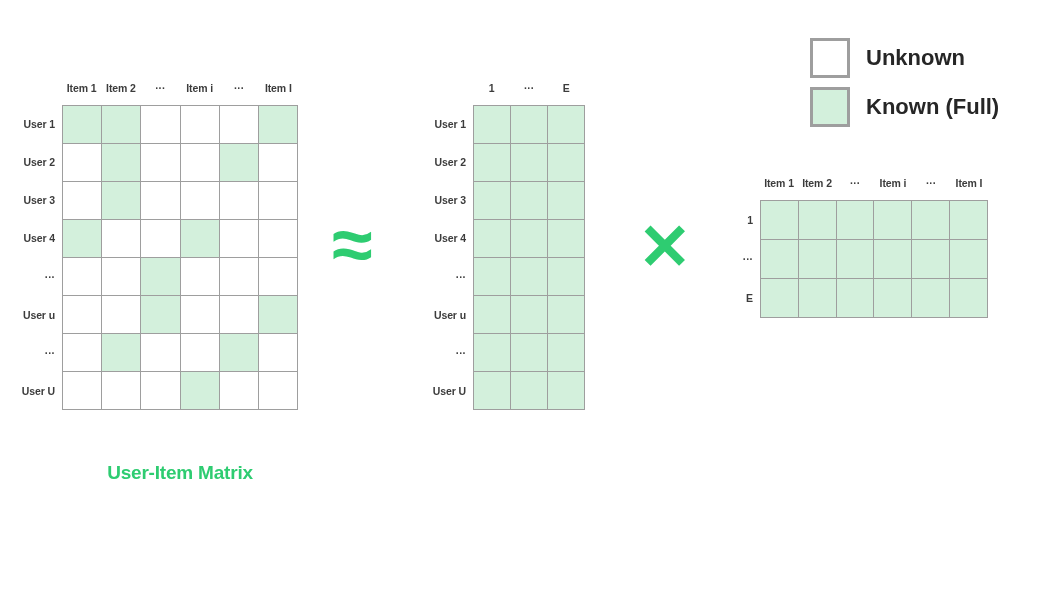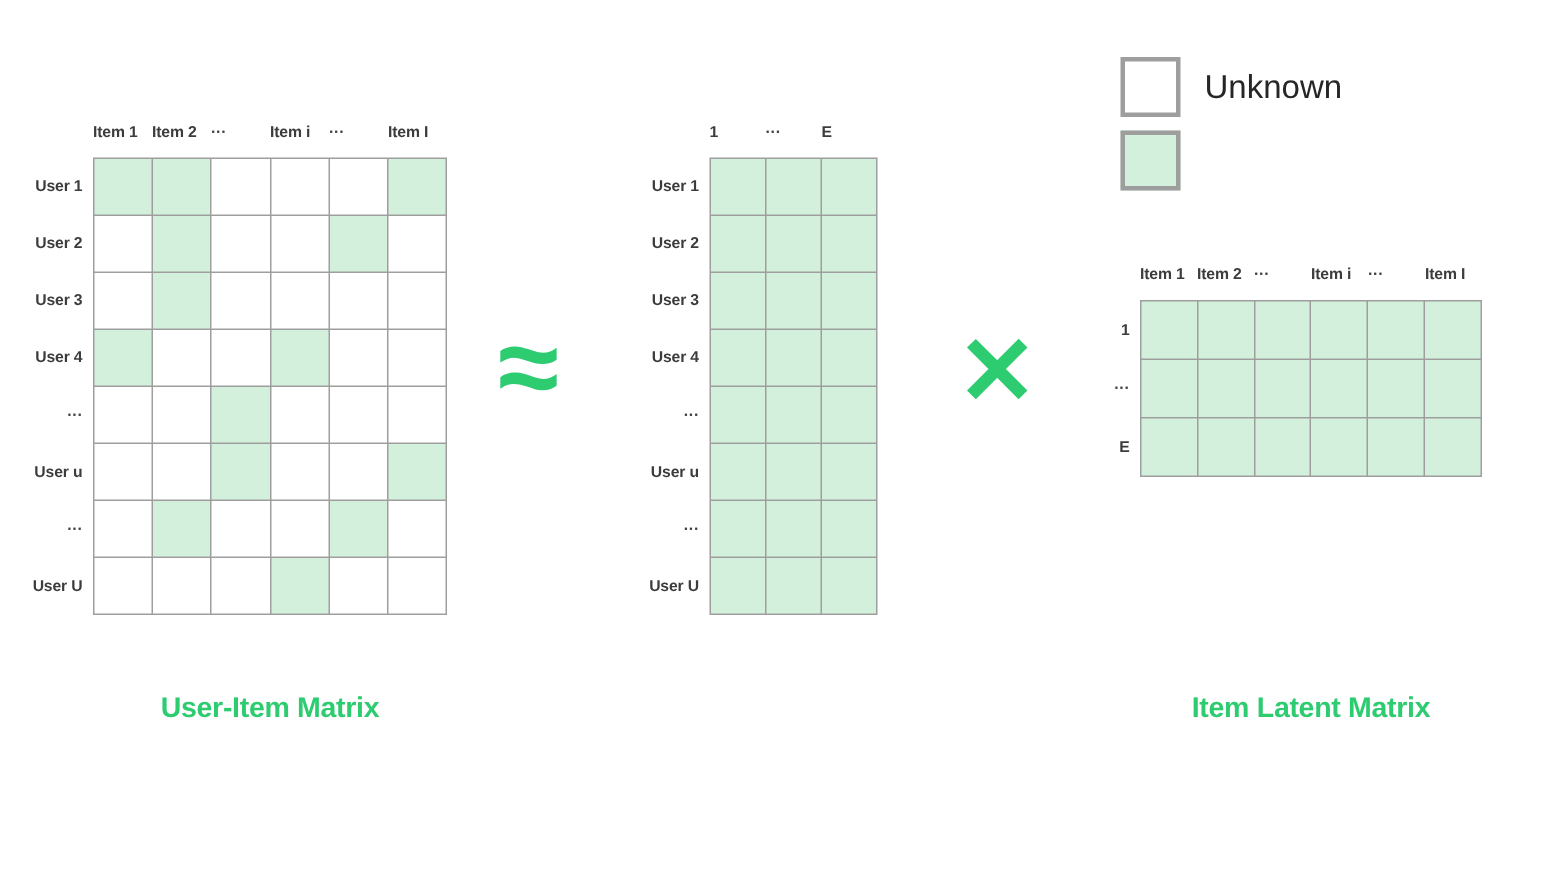--- a/index.html
+++ b/index.html
@@ -21,20 +21,21 @@
   }
   .col-headers {
     position: absolute;
     display: flex;
     font-size: 10.5px;
     color: #3c3c3c;
     font-weight: 600;
     letter-spacing: -0.1px;
   }
   .col-headers .col-head {
+    text-align: center;
     white-space: nowrap;
     overflow: visible;
   }
   .row-labels {
     position: absolute;
     display: flex;
     flex-direction: column;
     font-size: 10.5px;
     color: #3c3c3c;
     font-weight: 600;
@@ -94,22 +95,23 @@
     font-size: 27px;
     font-weight: bold;
     margin-top: 18px;
     white-space: nowrap;
     letter-spacing: 1px;
   }
 
   
   .legend {
     position: absolute;
-    left: 747px;
+    left: 810px;
     top: 38px;
+    font-weight: bold;
   }
   .legend-row {
     display: flex;
     align-items: center;
     margin-bottom: 9px;
   }
   .legend-swatch {
     width: 40px;
     height: 40px;
     border: 3px solid #9e9e9e;
@@ -283,24 +285,24 @@
       <div class="cell known"></div>
       <div class="cell known"></div>
       <div class="cell known"></div>
       <div class="cell known"></div>
       <div class="cell known"></div>
       <div class="cell known"></div>
       <div class="cell known"></div>
     </div>
 </div>
 <div class="caption" style="left:754px; top:462px; width:240px;">
-  <div class="cap-title">Item Latent Matrix</div>
 </div>
 
 <div class="legend">
   <div class="legend-row">
     <div class="legend-swatch"></div>
     <div class="legend-label">Unknown</div>
   </div>
   <div class="legend-row">
     <div class="legend-swatch known"></div>
+    <div class="legend-label">Known (Full)</div>
   </div>
 </div>
 
 </body></html>

